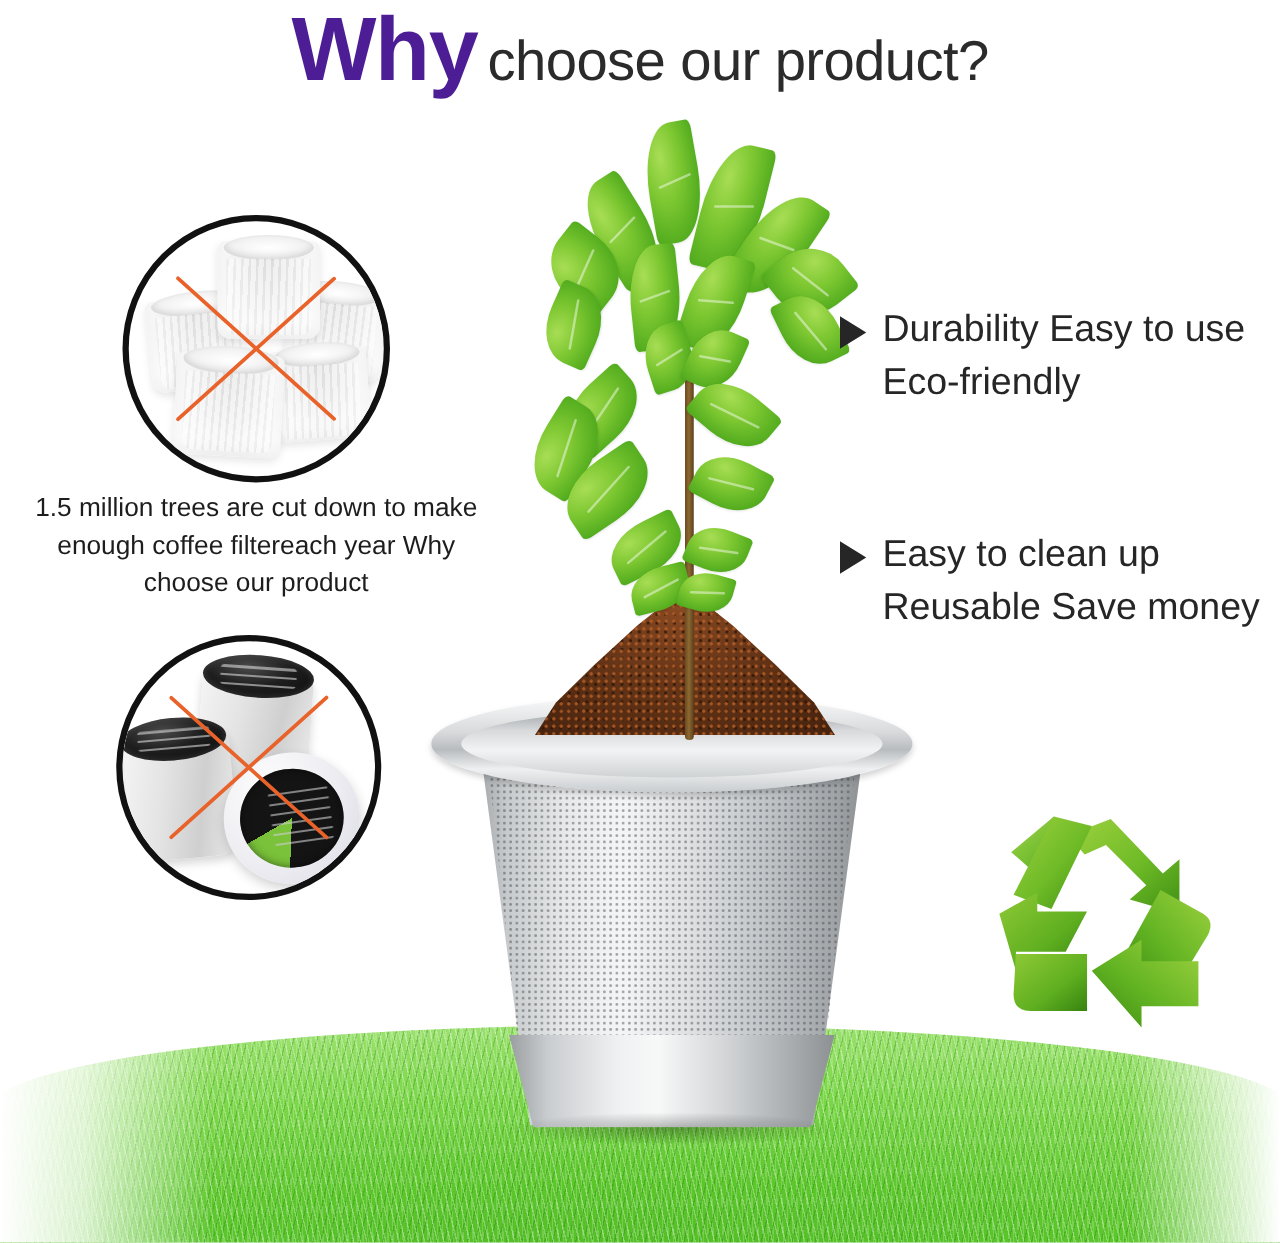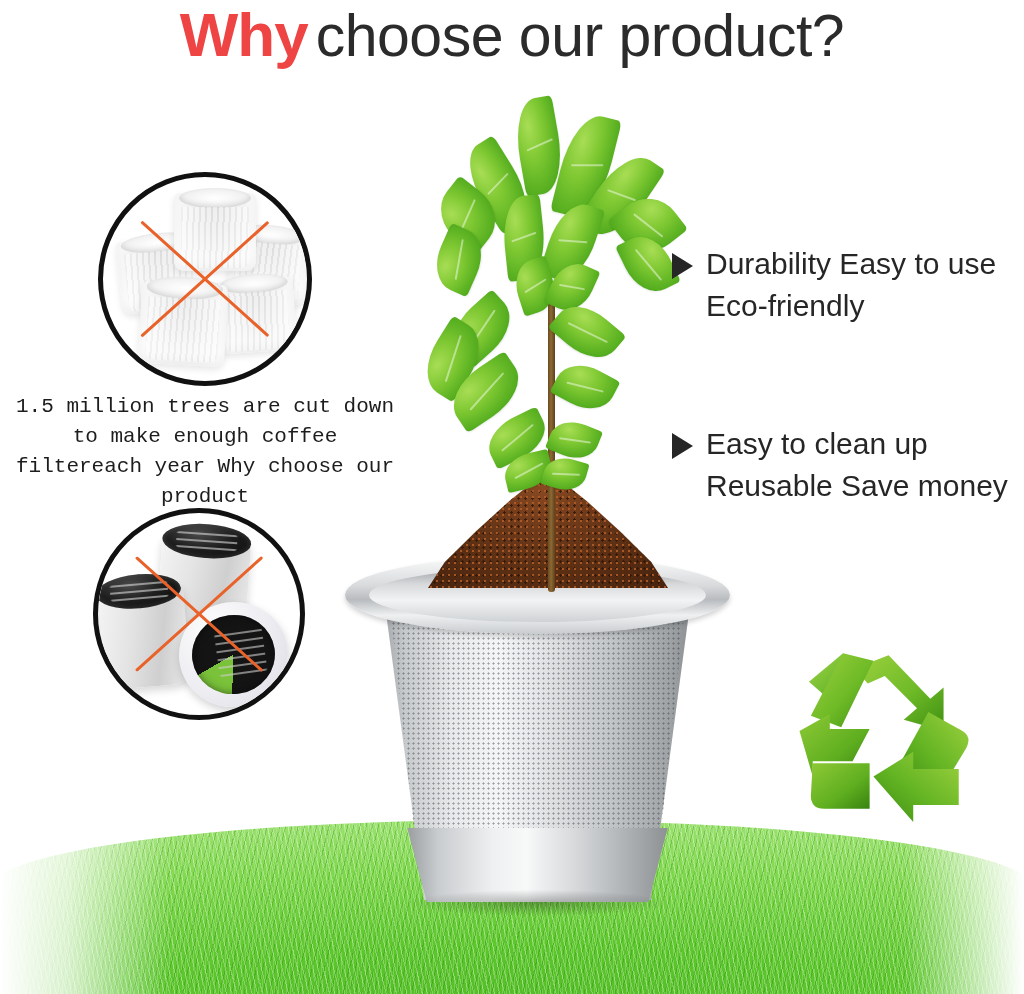--- a/index.html
+++ b/index.html
@@ -14,25 +14,25 @@
   .stage{position:absolute;left:0;top:0;width:1024px;height:994px;overflow:hidden;}
 
   
   .title{
     position:absolute;left:0;top:4px;width:1024px;
     text-align:center;
     white-space:nowrap;
     line-height:1.0;
   }
   .title .big{
-    font-size:62px;font-weight:700;letter-spacing:-1px;color:#ef4444;
+    font-size:72px;font-weight:700;letter-spacing:-1px;color:#4c1d95;
     vertical-align:baseline;
   }
   .title .small{
-    font-size:59px;font-weight:500;letter-spacing:-0.5px;color:#2b2b2b;
+    font-size:45px;font-weight:500;letter-spacing:-0.5px;color:#2b2b2b;
     vertical-align:baseline;margin-left:8px;text-align:center;
   }
 
   
   .badge{
     position:absolute;border-radius:50%;
     border:5px solid #111;
     background:#ffffff;
     overflow:hidden;
   }
@@ -114,21 +114,21 @@
     background:#e8622a;border-radius:2px;
   }
   .cross .s1{transform:translate(-50%,-50%) rotate(42deg);}
   .cross .s2{transform:translate(-50%,-50%) rotate(-42deg);}
 
   
   .caption{
     position:absolute;text-align:center;
     font-size:21px;line-height:30px;color:#1d1d1d;font-weight:400;
   }
-  .cap-1{left:10px;top:392px;width:390px;font-family:Liberation Mono, monospace;}
+  .cap-1{left:10px;top:392px;width:390px;}
   .cap-2{left:14px;top:726px;width:378px;}
 
   
   .bullet{position:absolute;}
   .bullet .tri{
     position:absolute;left:0;top:10px;
     width:0;height:0;
     border-top:13px solid transparent;
     border-bottom:13px solid transparent;
     border-left:21px solid #262626;

